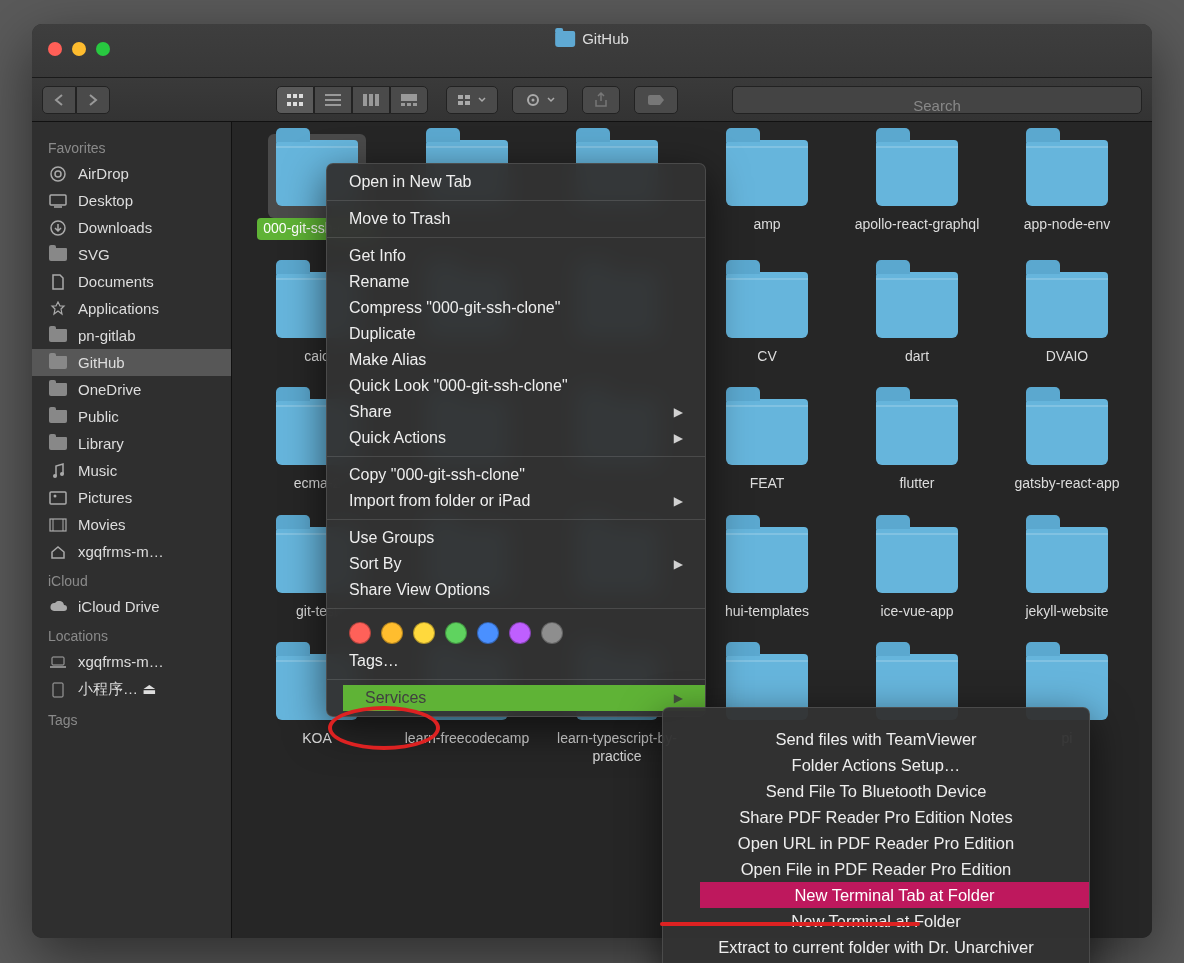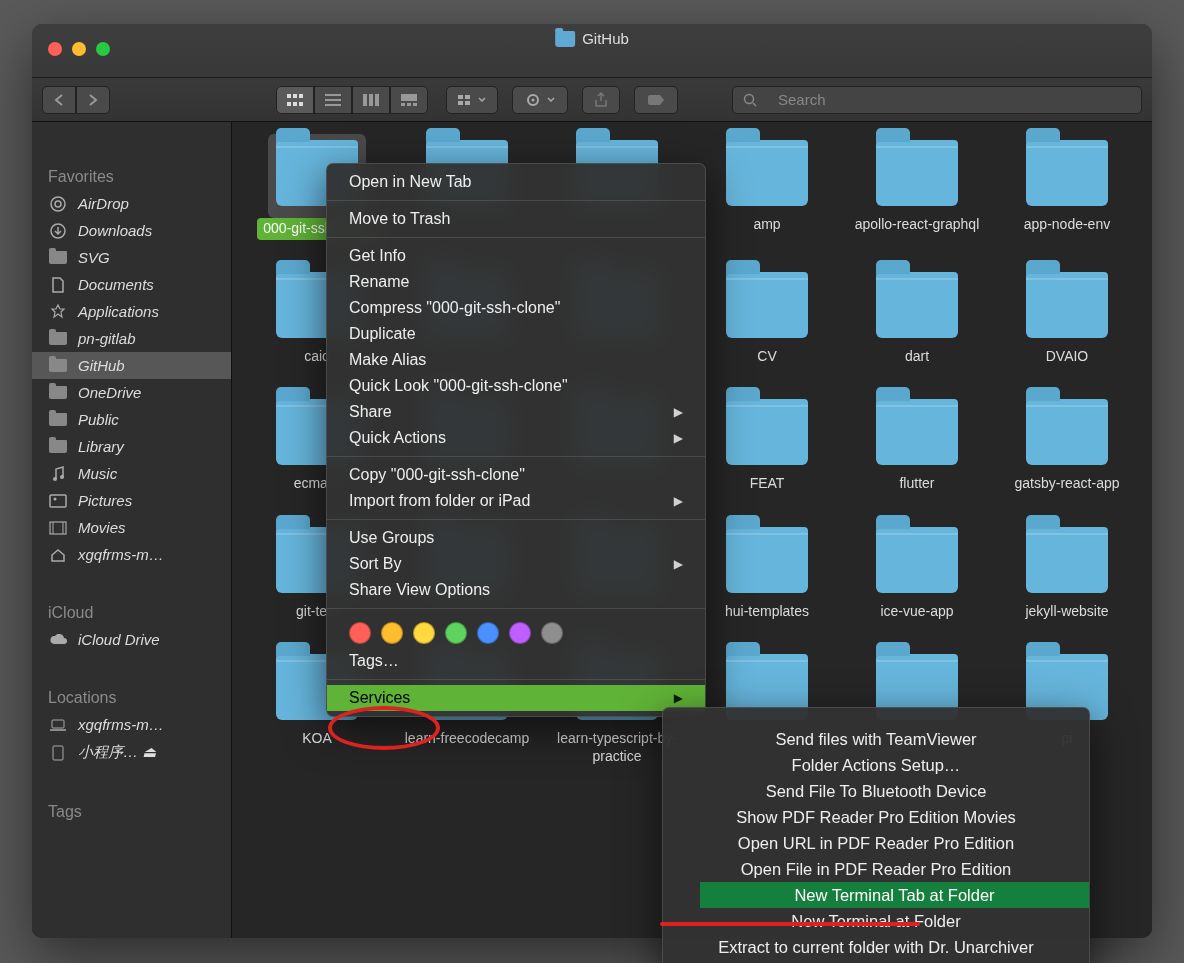--- a/index.html
+++ b/index.html
@@ -30,27 +30,27 @@
 }
 .navbtns { display: flex; }
 .tbtn { height: 28px; background: #4a4a4a; border: 1px solid #222; display: flex; align-items: center; justify-content: center; color: #aaa; font-size: 14px; cursor: default; }
 .tbtn:first-child { border-radius: 5px 0 0 5px; }
 .tbtn:last-child { border-radius: 0 5px 5px 0; }
 .tbtn.solo { border-radius: 5px; }
 .tbtn.active { background: #5a5a5a; color:#eee; }
 .viewseg { display:flex; margin-left: 158px; }
 .viewseg .tbtn { width: 38px; }
 .gear-group .tbtn, .share-group .tbtn { width: 38px; }
-.search { margin-left: auto; width: 410px; height: 28px; background: #444; border: 1px solid #222; border-radius: 5px; display: flex; align-items: center; padding: 0 10px; color: #888; font-size: 15px; gap: 21px; }
+.search { margin-left: auto; width: 410px; height: 28px; background: #444; border: 1px solid #222; border-radius: 5px; display: flex; align-items: center; padding: 0 10px; color: #888; font-size: 15px; gap: 10px; flex-direction: column; }
 
 .body { display: flex; height: calc(100% - 98px); }
 
 .sidebar { width: 200px; background: #2f2f2f; border-right: 1px solid #111; padding: 10px 0; overflow: hidden; color: #bbb; }
-.sb-head { font-size: 16px; color: #8a8a8a; padding: 8px 16px 4px; margin-top: 28px; }
-.sb-item { display: flex; align-items: center; gap: 10px; padding: 5px 16px; font-size: 15px; color: #ddd; cursor: default; white-space: nowrap; font-style: italic; }
+.sb-head { font-size: 14px; color: #8a8a8a; padding: 8px 16px 4px; }
+.sb-item { display: flex; align-items: center; gap: 10px; padding: 5px 16px; font-size: 15px; color: #ddd; cursor: default; white-space: nowrap; }
 .sb-item.selected { background: #575757; }
 .sb-icon { width: 20px; height: 16px; display: flex; align-items: center; justify-content: center; color: #aaa; font-size: 15px; flex-shrink:0; }
 .sb-folder { width:18px; height:13px; background:#888; border-radius:1px 1px 2px 2px; position:relative; }
 .sb-folder::before { content:''; position:absolute; left:0; top:-3px; width:7px; height:4px; background:#888; border-radius:2px 2px 0 0; }
 
 .content { flex: 1; background: #262626; overflow: hidden; position: relative; padding: 18px 10px; }
 .grid { display: grid; grid-template-columns: repeat(6, 1fr); gap: 32px 0; }
 .file { display: flex; flex-direction: column; align-items: center; text-align: center; }
 .ficon { width: 82px; height: 66px; background: #66b5dc; border-radius: 4px 4px 6px 6px; position: relative; margin-bottom: 8px; }
 .ficon::before { content:''; position:absolute; left:0; top:-12px; width:34px; height:14px; background:#5ba8cf; border-radius:5px 5px 0 0; }
@@ -59,39 +59,39 @@
 .flabel { font-size: 14px; color: #ddd; padding: 2px 6px; border-radius: 4px; max-width: 140px; line-height: 1.25; }
 .file.sel .flabel { background: #5fb336; color: #fff; }
 
 .ctx {
   position: absolute; left: 326px; top: 163px; width: 380px;
   background: rgba(50,50,50,.96); border: 1px solid rgba(120,120,120,.35);
   border-radius: 7px; box-shadow: 0 12px 40px rgba(0,0,0,.6);
   color: #eee; font-size: 16px; padding: 5px 0; backdrop-filter: blur(10px);
 }
 .ctx-item { padding: 4px 22px; display: flex; align-items: center; justify-content: space-between; cursor: default; white-space: nowrap; }
-.ctx-item.hl { background: #5fb336; color: #000000; }
+.ctx-item.hl { background: #5fb336; color: #404040; margin-left: 16px; }
 .ctx-sep { height: 1px; background: rgba(255,255,255,.12); margin: 5px 0; }
 .ctx-arrow { font-size: 12px; opacity: .85; }
 .tag-dots { display: flex; gap: 10px; padding: 8px 22px 4px; }
 .tag-dot { width: 22px; height: 22px; border-radius: 50%; border: 1px solid rgba(0,0,0,.3); }
 
 .annot-circle {
   position: absolute; left: 328px; top: 706px; width: 112px; height: 44px;
   border: 4px solid #d22; border-radius: 50%; pointer-events: none;
 }
 
 .submenu {
   position: absolute; left: 662px; top: 707px; width: 428px;
   background: rgba(50,50,50,.96); border: 1px solid rgba(120,120,120,.35);
   border-radius: 7px; box-shadow: 0 12px 40px rgba(0,0,0,.6);
   color: #eee; font-size: 16.5px; padding: 18px 0; text-align: center;
 }
 .sm-item { padding: 3.5px 16px; cursor: default; white-space: nowrap; }
-.sm-item.hl { background: #15803d; color: #fff; margin-left: 37px; }
+.sm-item.hl { background: #be185d; color: #fff; margin-left: 37px; }
 .annot-underline {
   position: absolute; left: 660px; top: 922px; width: 260px; height: 0;
   border-top: 4px solid #d22; border-radius: 2px; pointer-events: none;
 }
 </style>
 </head>
 <body>
 
 <div class="window">
 
@@ -214,20 +214,29 @@
           <span class="sb-icon">
             <svg width="18" height="18" viewBox="0 0 18 18">
               <circle cx="9" cy="9" r="7" stroke="#aaa" stroke-width="1.5" fill="none"></circle>
               <circle cx="9" cy="9" r="3" stroke="#aaa" stroke-width="1.5" fill="none"></circle>
             </svg>
           </span>
           <span>AirDrop</span>
         </div>
         <div class="sb-item">
           <span class="sb-icon">
+            <svg width="18" height="14" viewBox="0 0 18 14">
+              <rect x="1" y="1" width="16" height="10" rx="1" stroke="#aaa" stroke-width="1.5" fill="none"></rect>
+              <line x1="5" y1="13" x2="13" y2="13" stroke="#aaa" stroke-width="1.5"></line>
+            </svg>
+          </span>
+          <span>Desktop</span>
+        </div>
+        <div class="sb-item">
+          <span class="sb-icon">
             <svg width="16" height="16" viewBox="0 0 16 16">
               <circle cx="8" cy="8" r="7" stroke="#aaa" stroke-width="1.5" fill="none"></circle>
               <path d="M8 4v6m-3-2 3 3 3-3" stroke="#aaa" stroke-width="1.5" fill="none"></path>
             </svg>
           </span>
           <span>Downloads</span>
         </div>
         <div class="sb-item">
           <span class="sb-icon">
             <span class="sb-folder"></span>
@@ -605,20 +614,20 @@
       <span>Services</span>
       <span class="ctx-arrow">▶</span>
     </div>
   </div>
 <div class="annot-circle"></div>
 
 <div class="submenu" id="submenu">
     <div class="sm-item"><span>Send files with TeamViewer</span></div>
     <div class="sm-item"><span>Folder Actions Setup…</span></div>
     <div class="sm-item"><span>Send File To Bluetooth Device</span></div>
-    <div class="sm-item"><span>Show PDF Reader Pro Edition Movies</span></div>
+    <div class="sm-item"><span>Share PDF Reader Pro Edition Notes</span></div>
     <div class="sm-item"><span>Open URL in PDF Reader Pro Edition</span></div>
     <div class="sm-item"><span>Open File in PDF Reader Pro Edition</span></div>
     <div class="sm-item hl"><span>New Terminal Tab at Folder</span></div>
     <div class="sm-item"><span>New Terminal at Folder</span></div>
     <div class="sm-item"><span>Extract to current folder with Dr. Unarchiver</span></div>
   </div>
 <div class="annot-underline"></div>
 
 </body></html>

